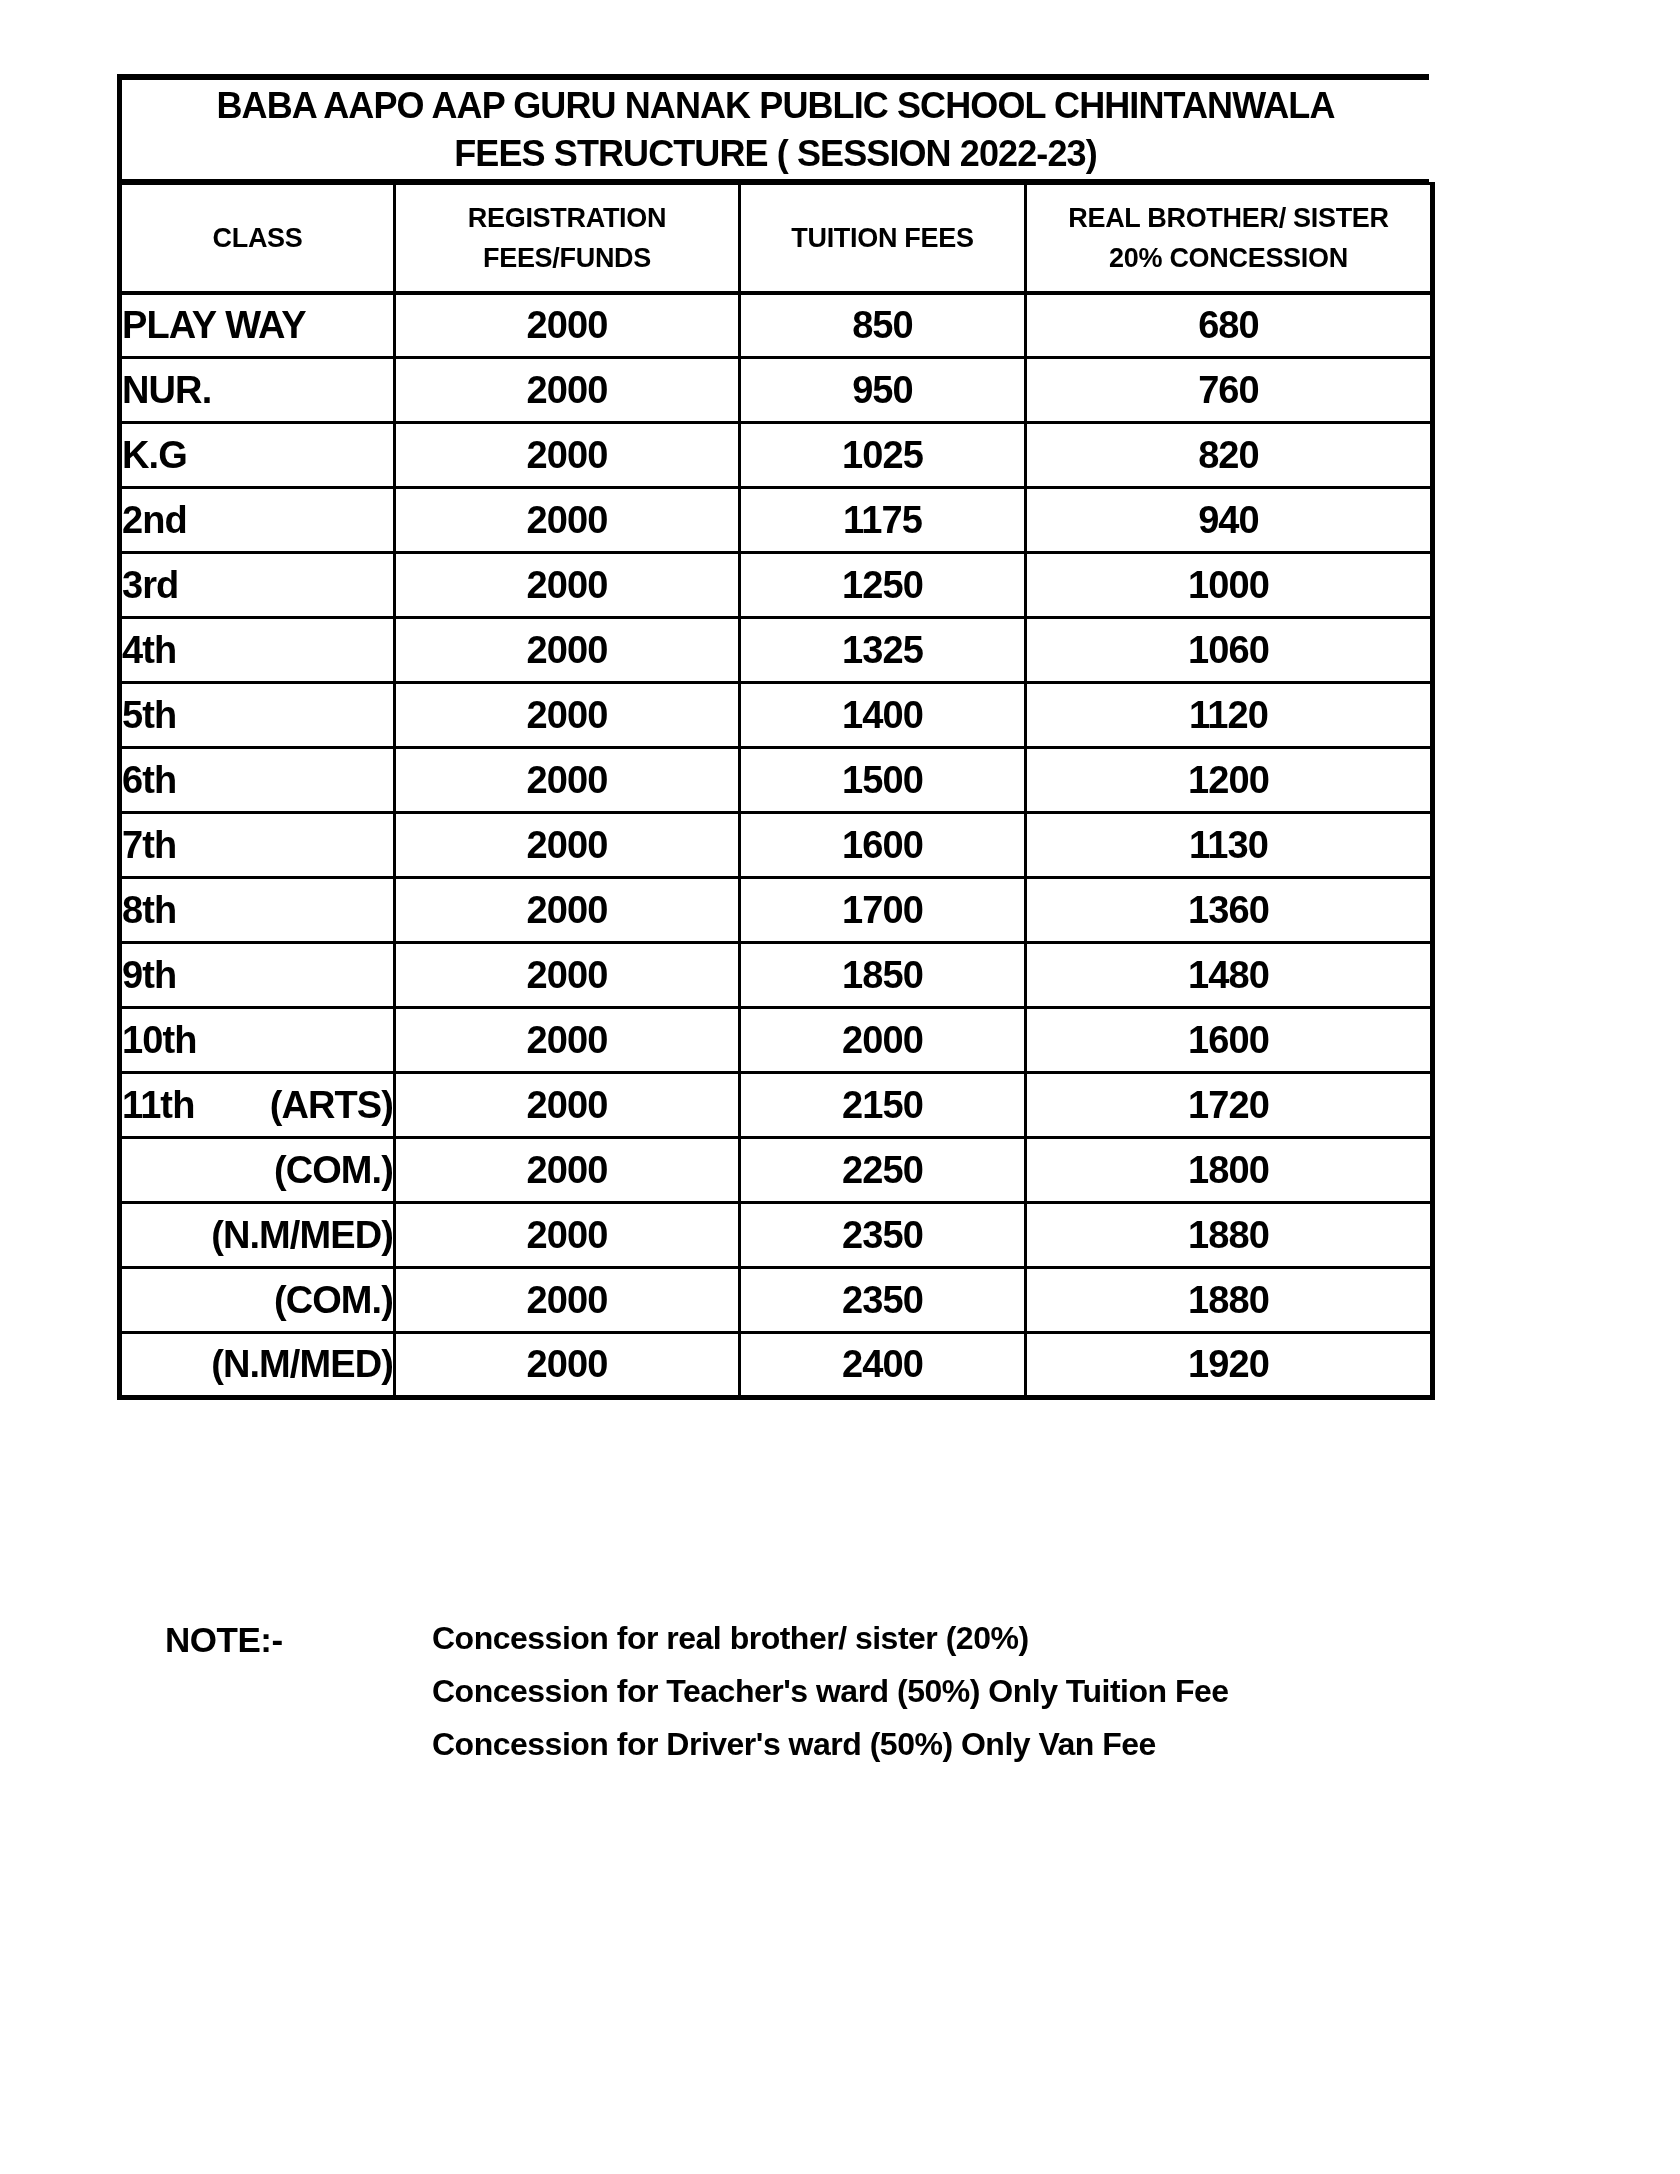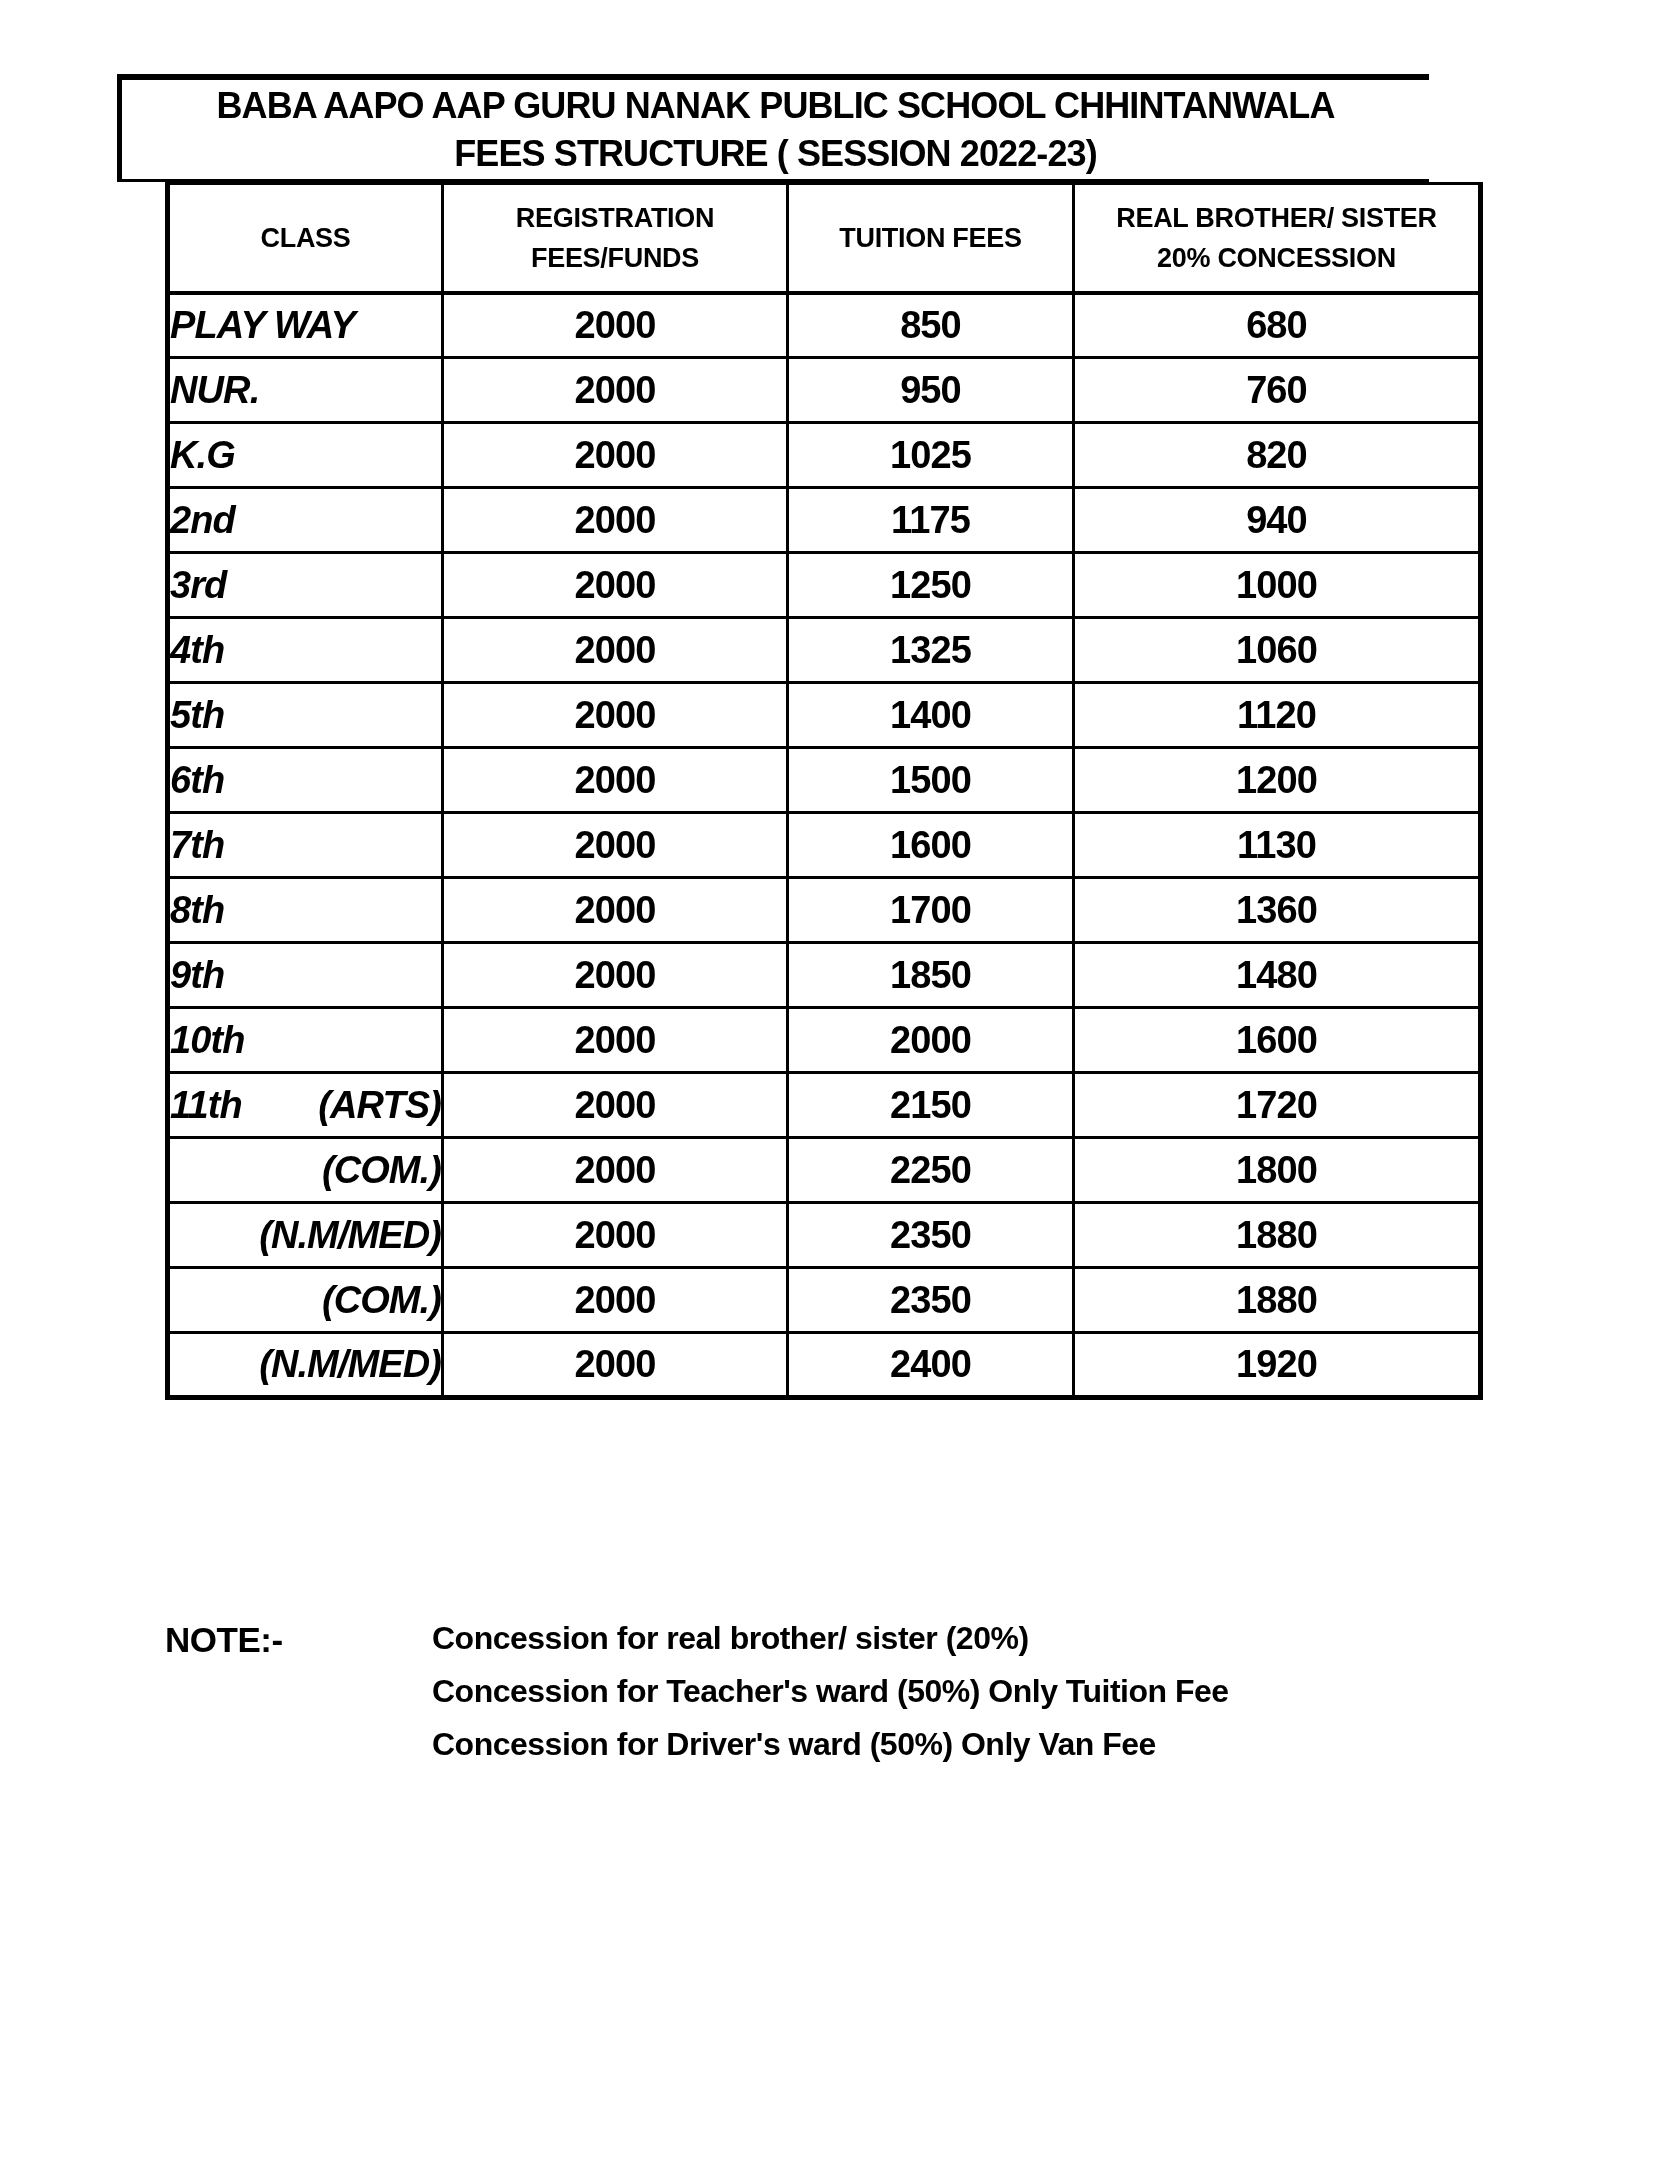--- a/index.html
+++ b/index.html
@@ -40,21 +40,20 @@
     letter-spacing: -0.9px;
     white-space: nowrap;
   }
 
   table.fees {
     border-collapse: collapse;
     table-layout: fixed;
     width: 100%;
     border: 5.4px solid #000;
     border-top: 0;
-    margin-left: 48px;
   }
   table.fees th,
   table.fees td {
     border: 3.6px solid #000;
     box-sizing: border-box;
     vertical-align: middle;
     overflow: hidden;
   }
 
   table.fees thead th {
@@ -75,21 +74,20 @@
     padding: 0;
     white-space: nowrap;
   }
   td.num-cell { text-align: center; }
   td.class-cell { padding: 0 7.2px; }
   .class-inner {
     display: flex;
     justify-content: space-between;
     align-items: center;
     width: 100%;
-    font-style: italic;
   }
 
   
   .note {
     position: absolute;
     left: 165px;
     top: 1612px;
     display: flex;
     align-items: flex-start;
   }

